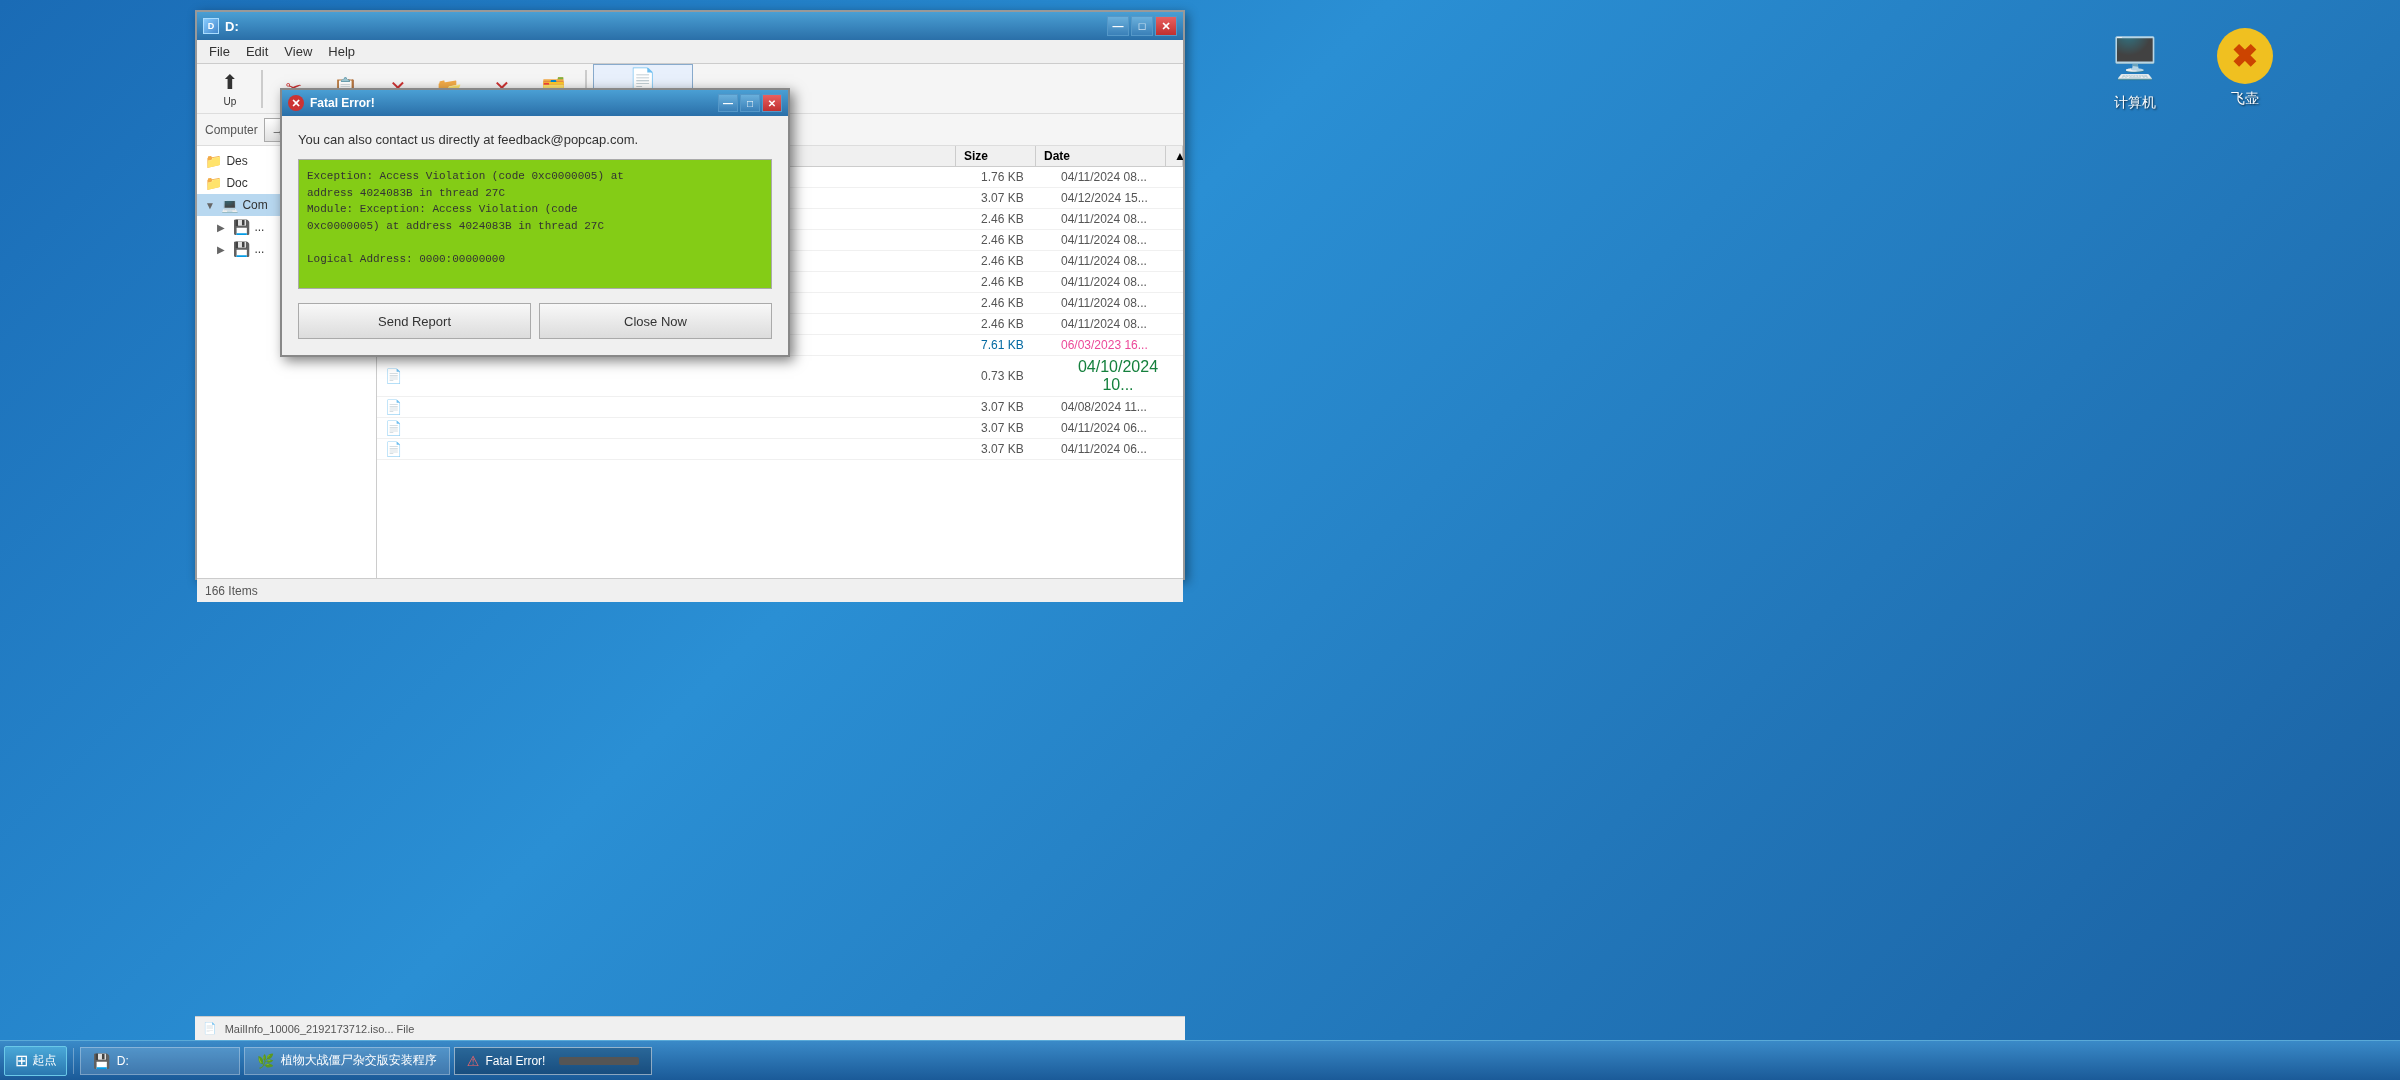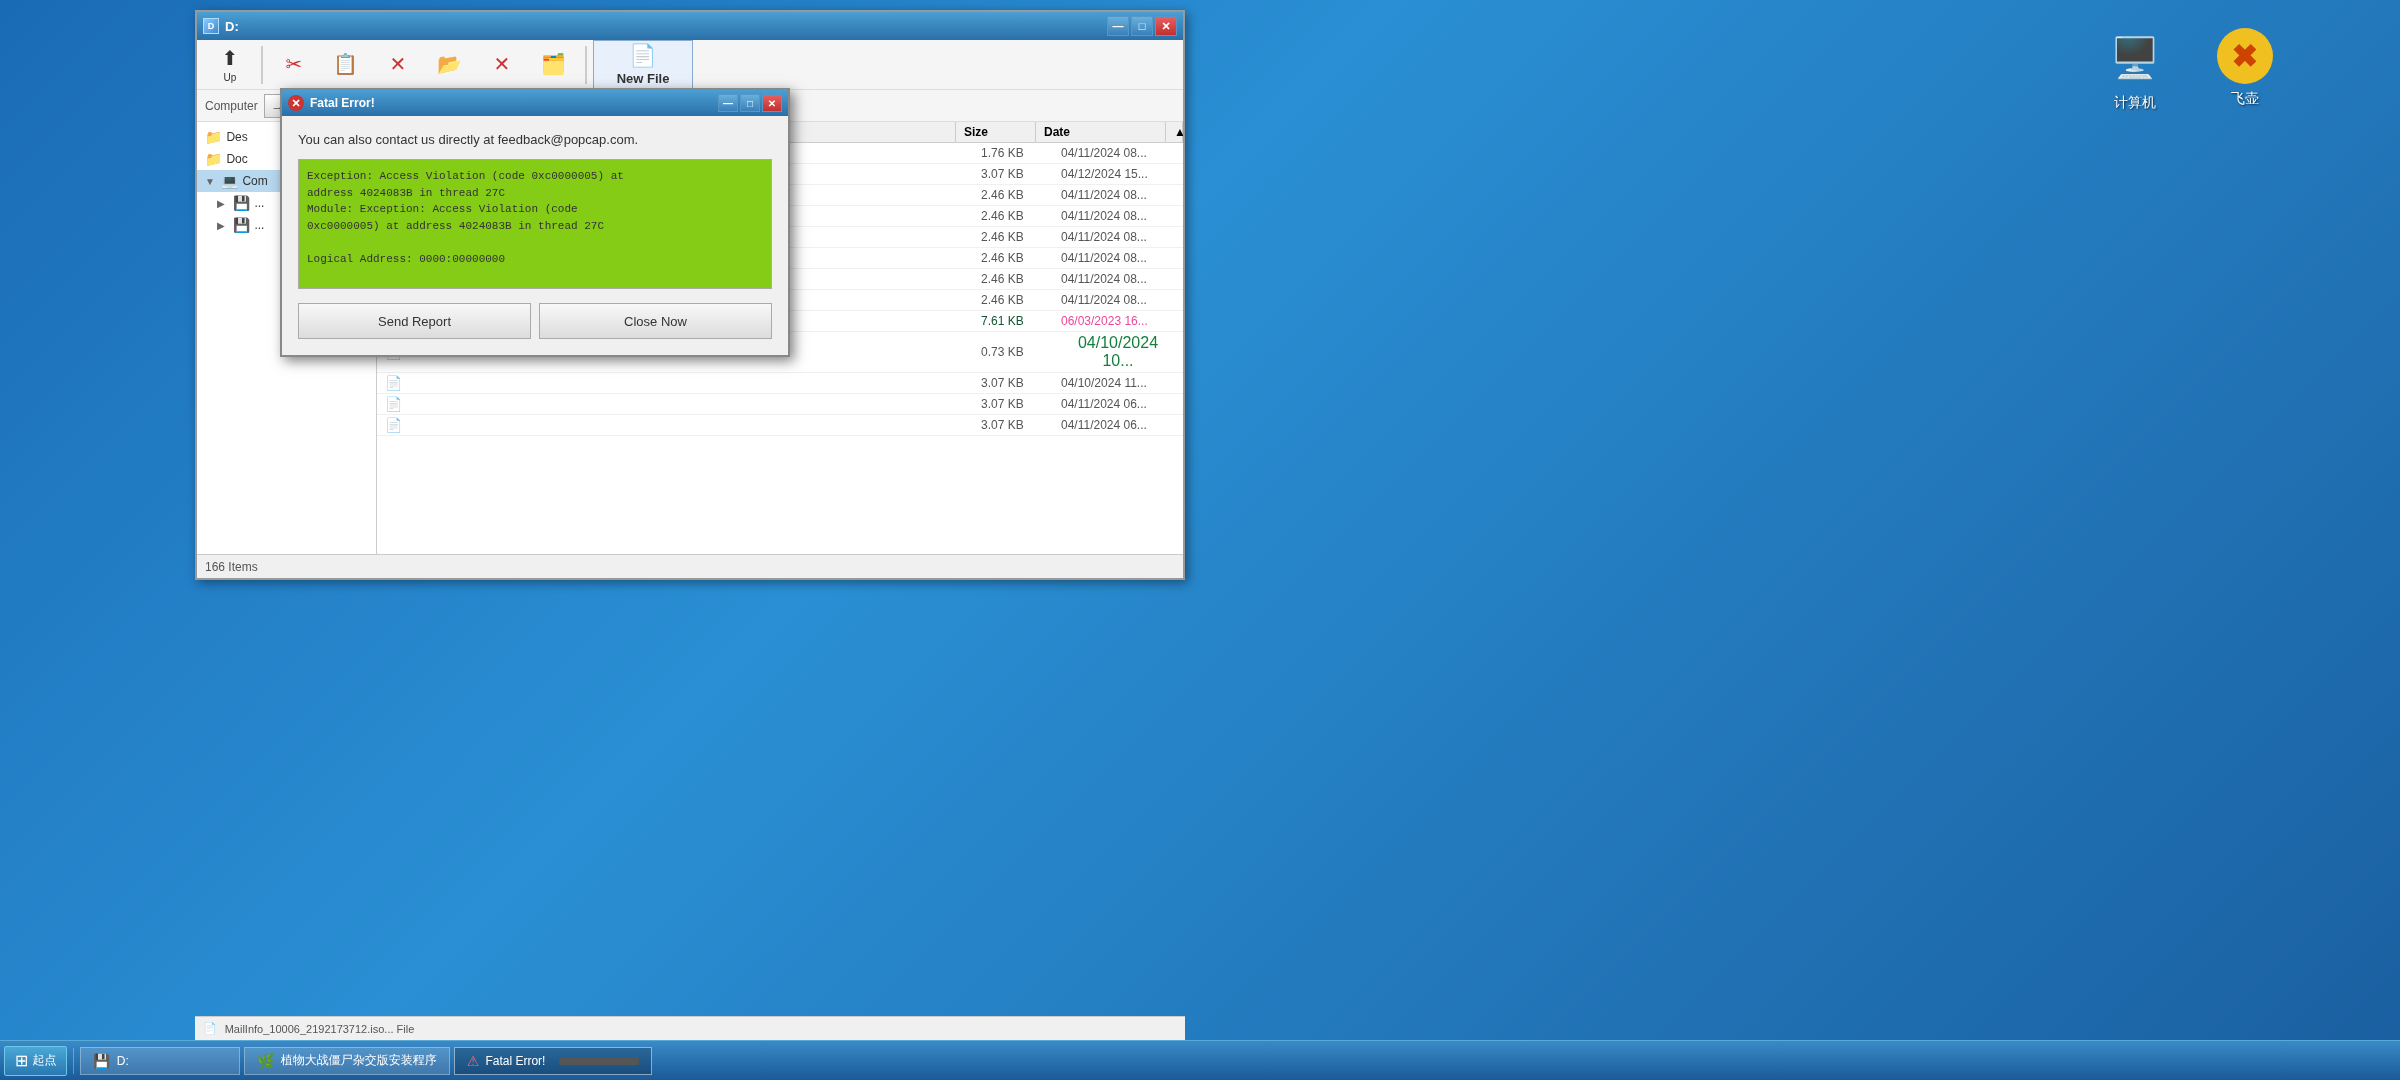--- a/index.html
+++ b/index.html
@@ -457,20 +457,26 @@
         <span style="font-size:9px;">D</span>
       </div>
       <span>D:</span>
       <div class="window-controls">
         <div class="win-btn">—</div>
         <div class="win-btn">□</div>
         <div class="win-btn close">✕</div>
       </div>
     </div>
 
+    <div class="menu-bar">
+      <div class="menu-item">File</div>
+      <div class="menu-item">Edit</div>
+      <div class="menu-item">View</div>
+      <div class="menu-item">Help</div>
+    </div>
 
     <div class="toolbar">
       <div class="toolbar-btn">
         <div class="tb-icon">⬆</div>
         <span>Up</span>
       </div>
       <div class="toolbar-sep"></div>
       <div class="toolbar-btn">
         <div class="tb-icon" style="color:#cc3333;">✂</div>
       </div>
@@ -603,38 +609,38 @@
         <span></span>
       </div>
       <div class="col-size" style="width:80px;padding:0 8px;font-size:12px;color:#555;">2.46 KB</div>
       <div class="col-date" style="width:130px;padding:0 8px;font-size:12px;color:#555;">04/11/2024 08...</div>
     </div>
             <div class="file-row">
       <div class="col-name" style="flex:1;padding-left:8px;display:flex;align-items:center;gap:4px;">
         <span class="file-icon">📄</span>
         <span></span>
       </div>
-      <div class="col-size" style="width:80px;padding:0 8px;font-size:12px;color:#14532d;">7.61 KB</div>
+      <div class="col-size" style="width:80px;padding:0 8px;font-size:12px;color:#0369a1;">7.61 KB</div>
       <div class="col-date" style="width:130px;padding:0 8px;font-size:12px;color:#ec4899;">06/03/2023 16...</div>
     </div>
             <div class="file-row">
       <div class="col-name" style="flex:1;padding-left:8px;display:flex;align-items:center;gap:4px;">
         <span class="file-icon">📄</span>
         <span></span>
       </div>
       <div class="col-size" style="width:80px;padding:0 8px;font-size:12px;color:#555;">0.73 KB</div>
       <div class="col-date" style="width:130px;padding:0 8px;font-size:16px;color:#15803d;text-align:center;">04/10/2024 10...</div>
     </div>
             <div class="file-row">
       <div class="col-name" style="flex:1;padding-left:8px;display:flex;align-items:center;gap:4px;">
         <span class="file-icon">📄</span>
         <span></span>
       </div>
       <div class="col-size" style="width:80px;padding:0 8px;font-size:12px;color:#555;">3.07 KB</div>
-      <div class="col-date" style="width:130px;padding:0 8px;font-size:12px;color:#555;">04/10/2024 11...</div>
+      <div class="col-date" style="width:130px;padding:0 8px;font-size:12px;color:#555;">04/08/2024 11...</div>
     </div>
             <div class="file-row">
       <div class="col-name" style="flex:1;padding-left:8px;display:flex;align-items:center;gap:4px;">
         <span class="file-icon">📄</span>
         <span></span>
       </div>
       <div class="col-size" style="width:80px;padding:0 8px;font-size:12px;color:#555;">3.07 KB</div>
       <div class="col-date" style="width:130px;padding:0 8px;font-size:12px;color:#555;">04/11/2024 06...</div>
     </div>
             <div class="file-row">

